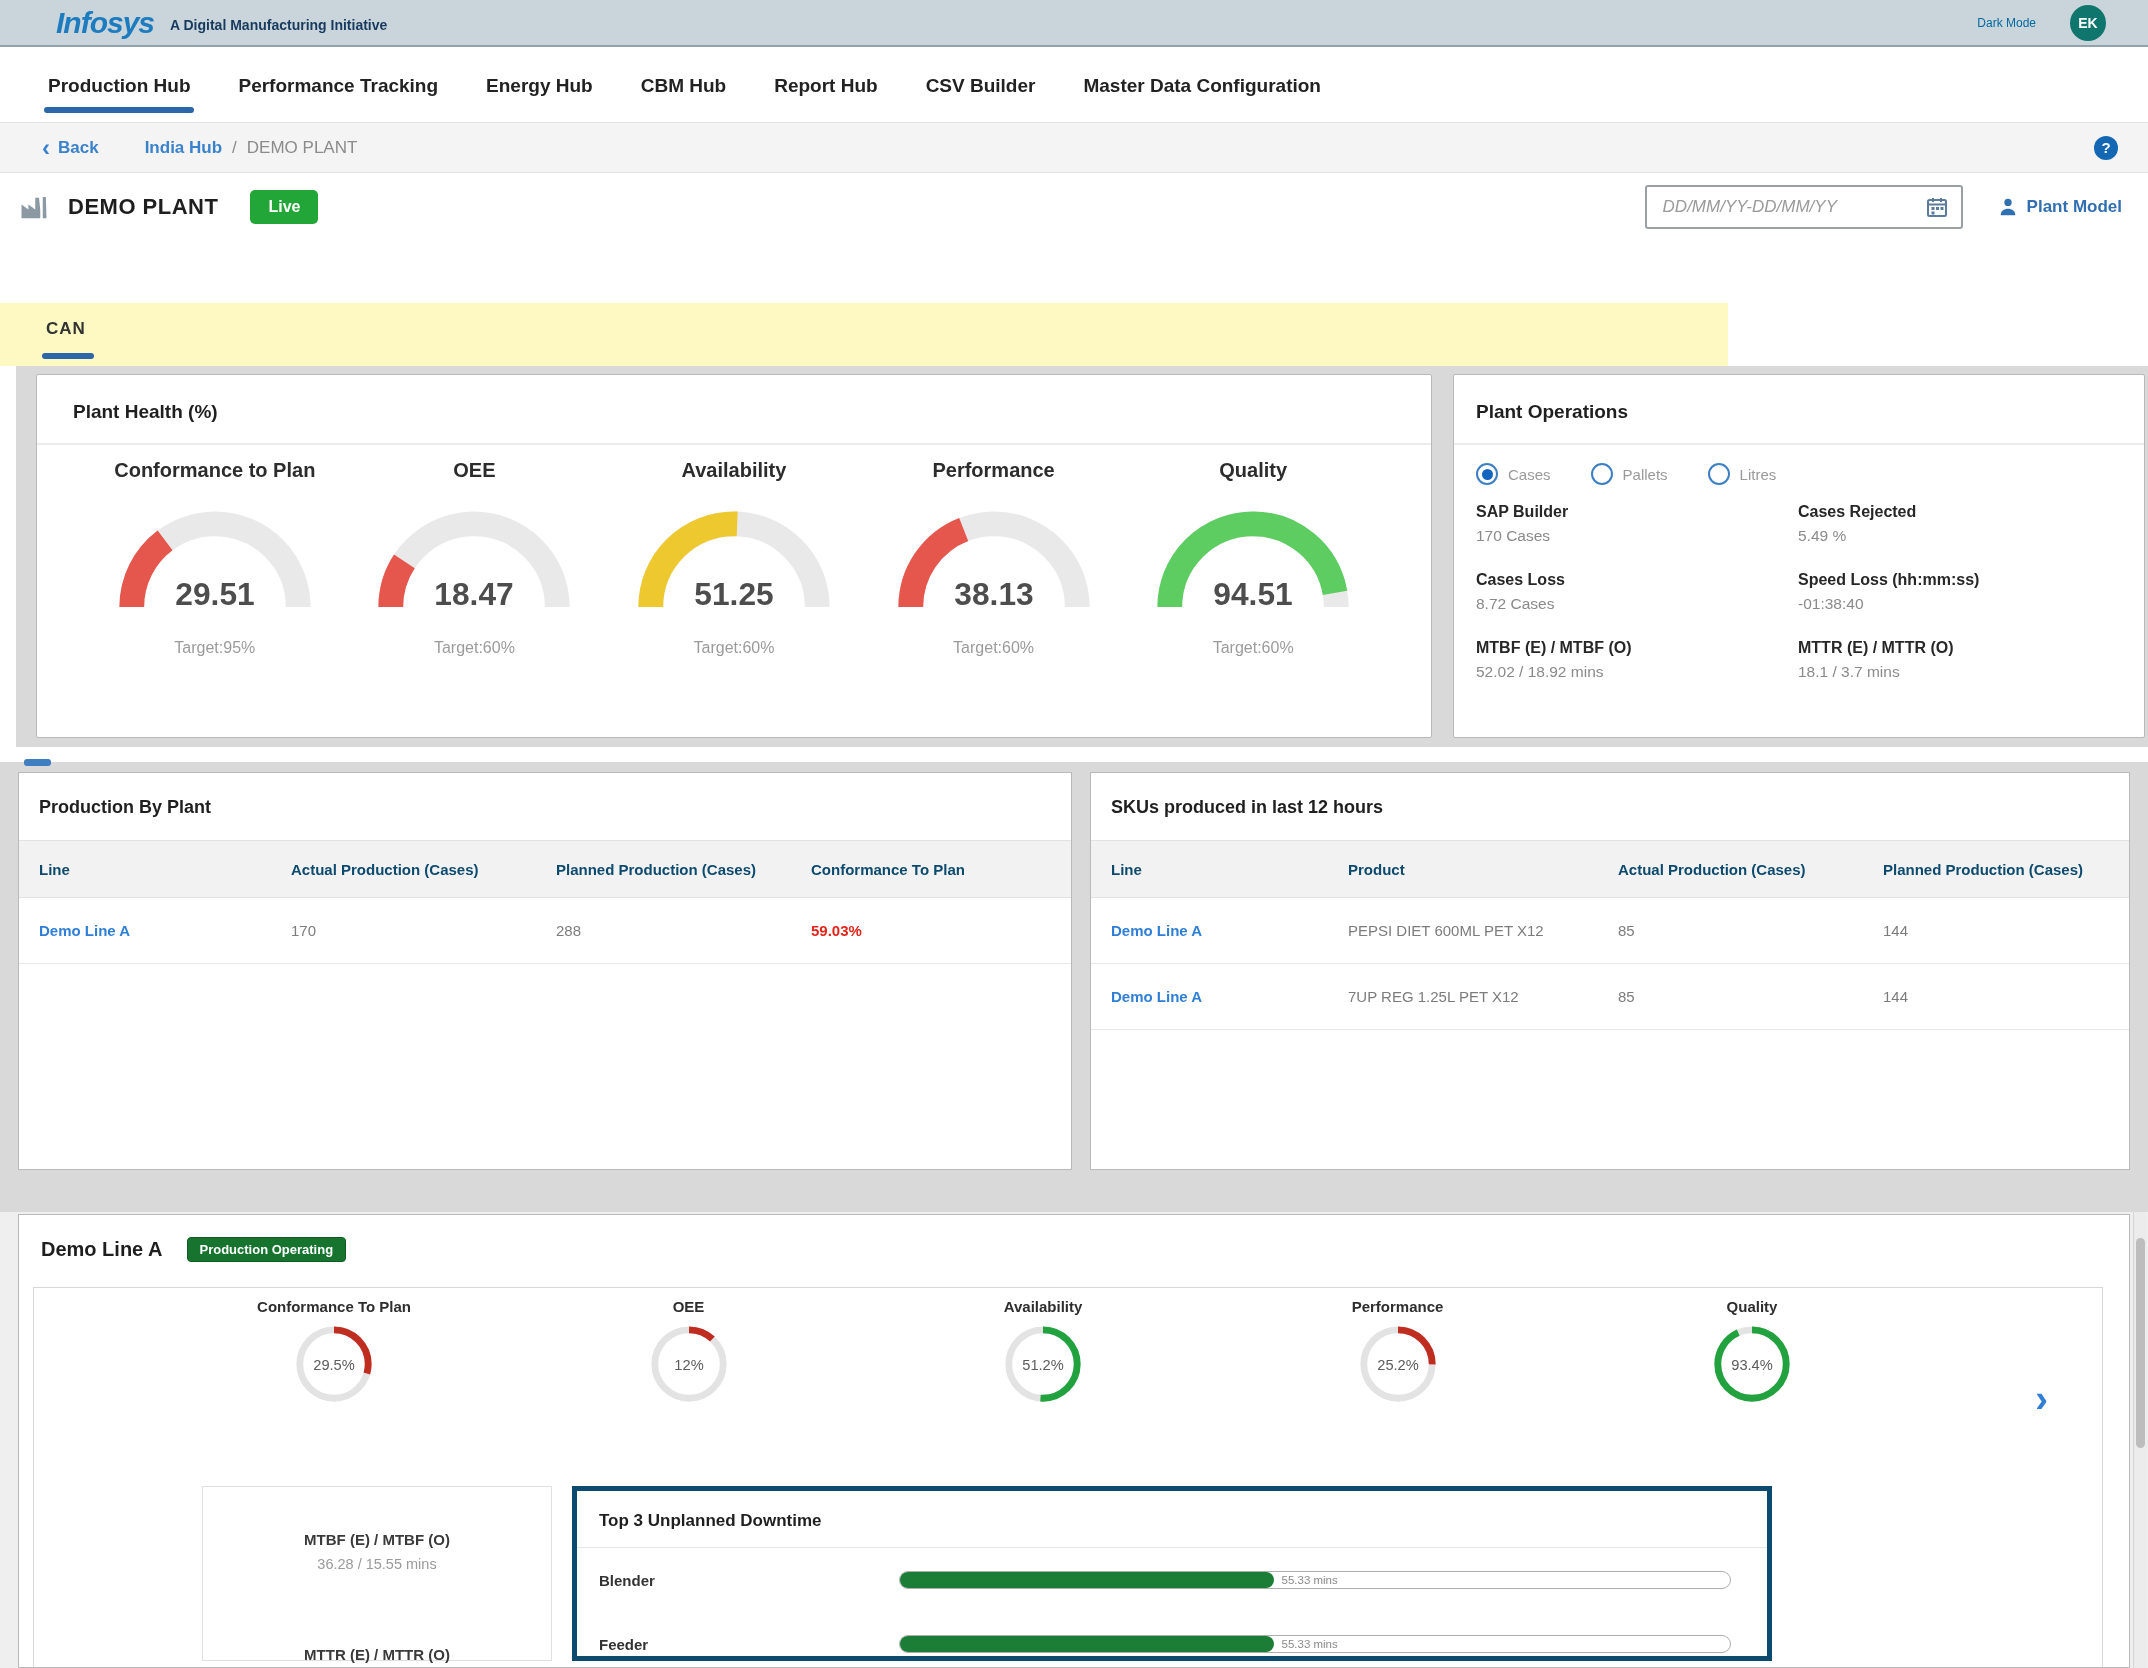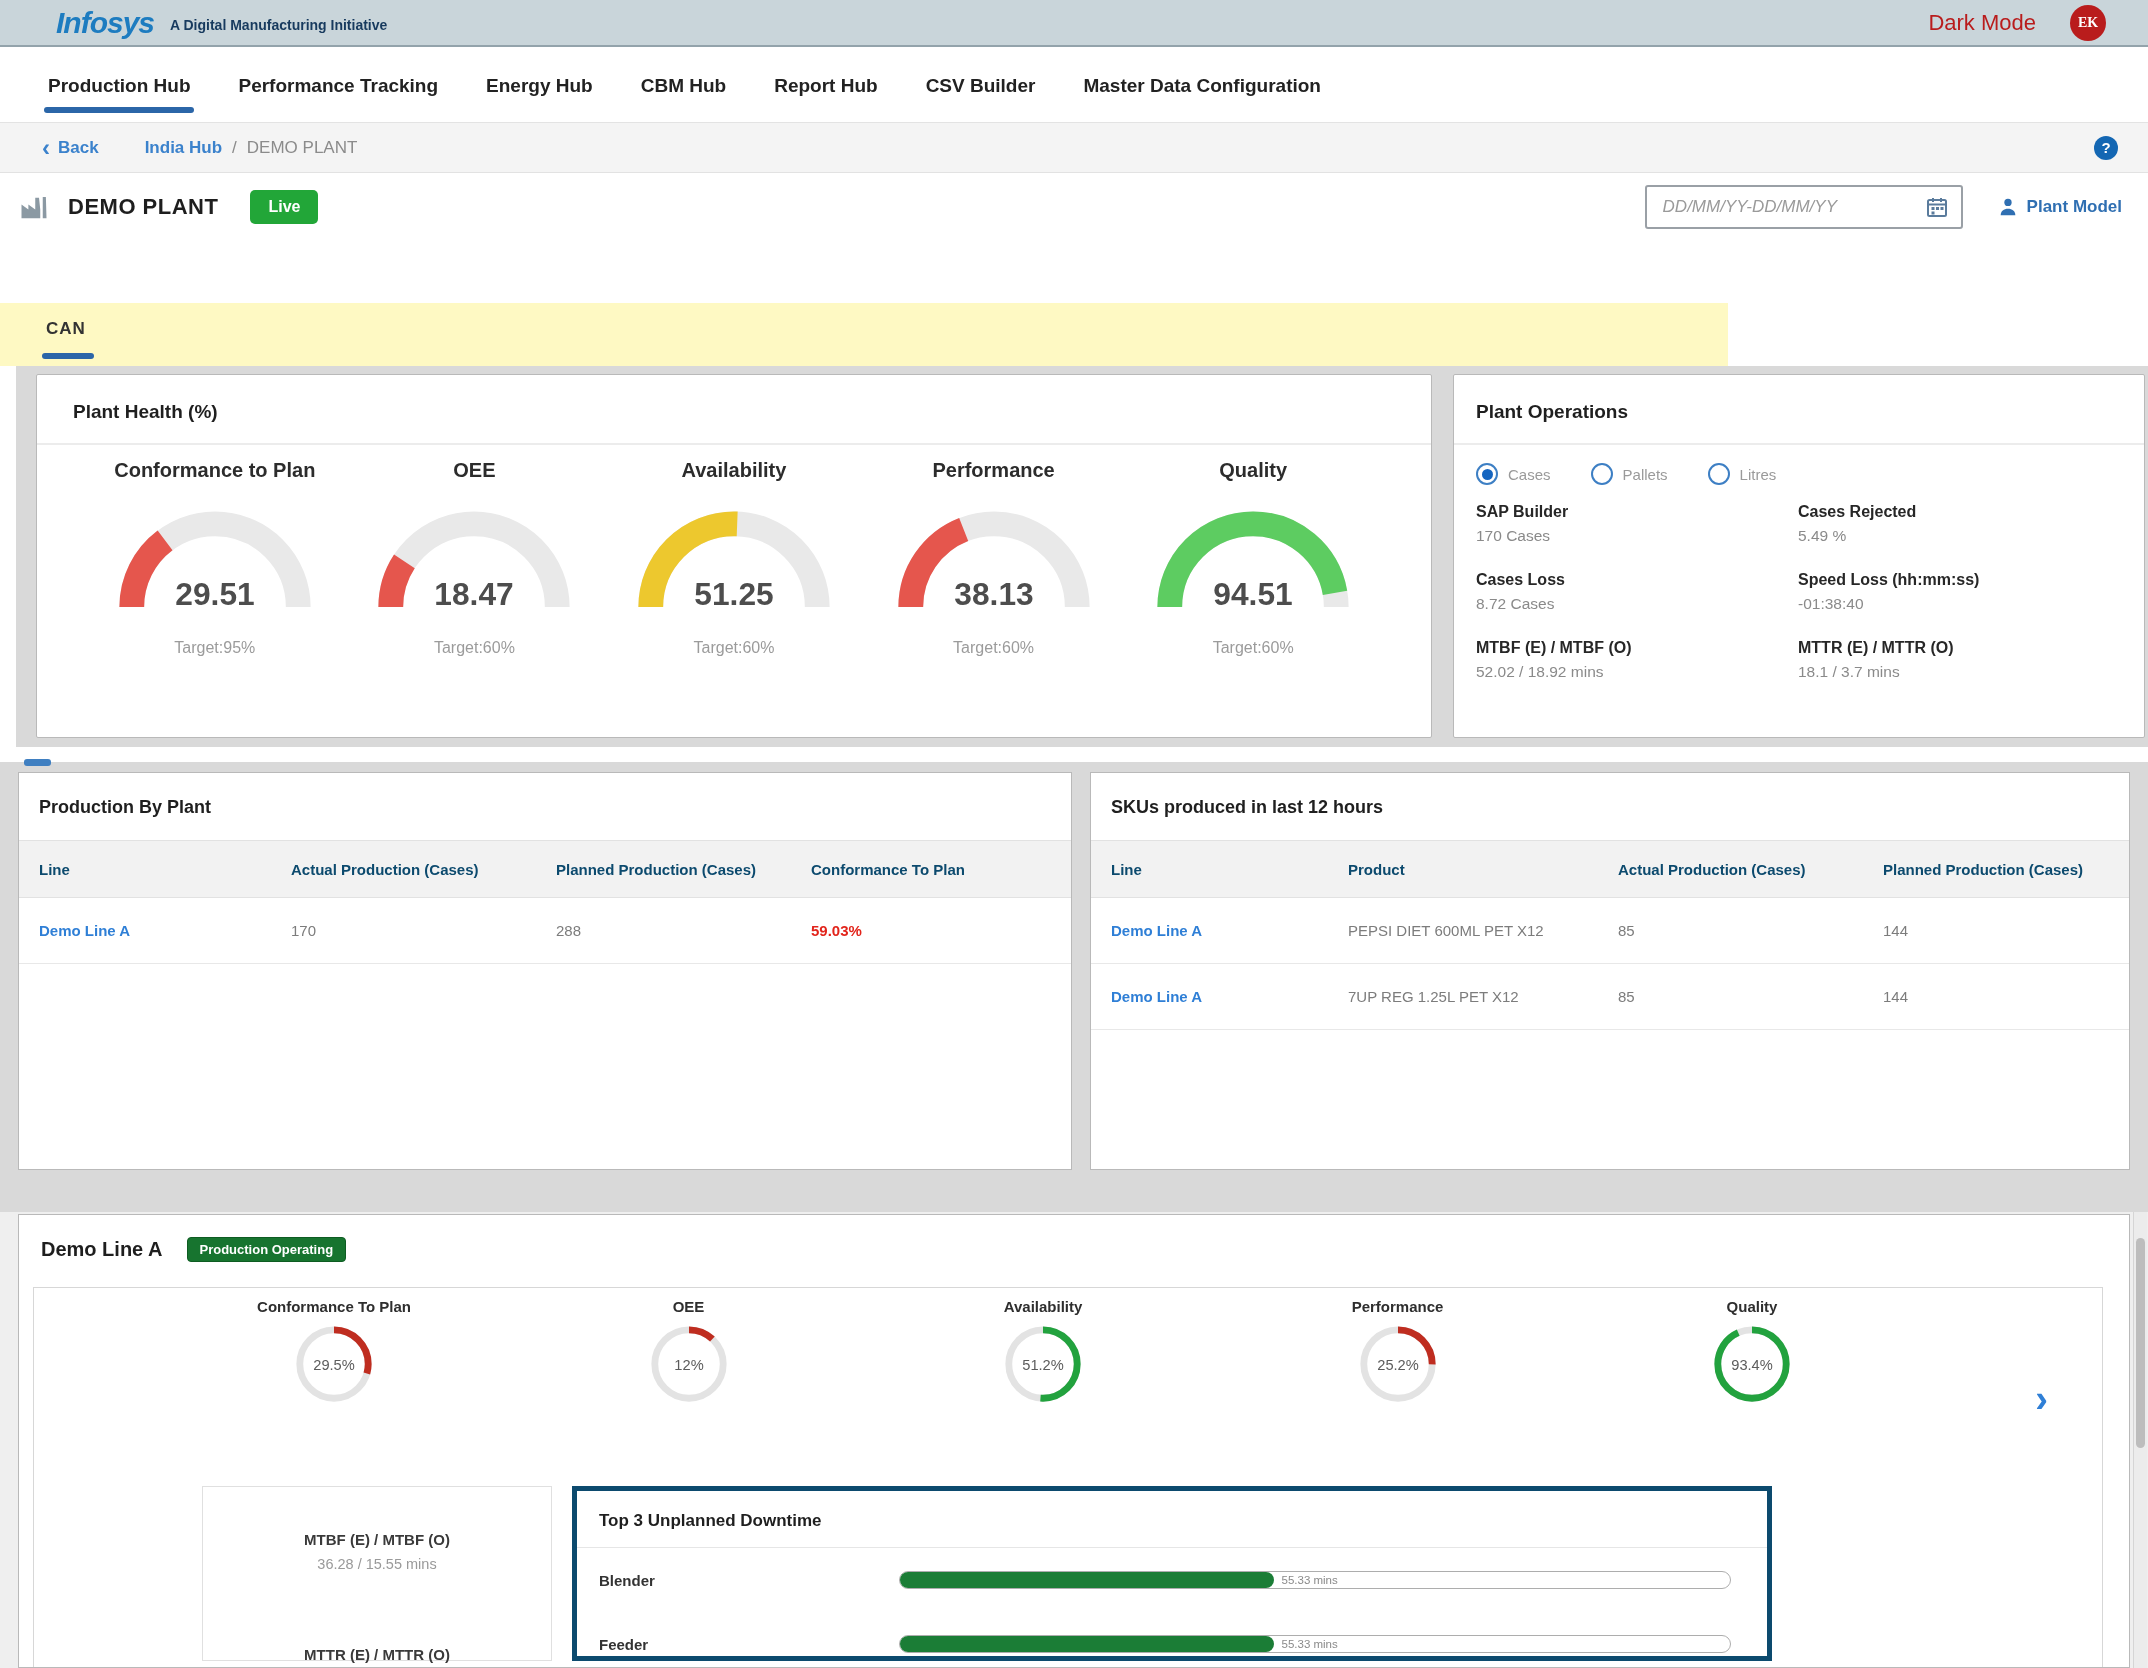--- a/index.html
+++ b/index.html
@@ -6,23 +6,23 @@
   html,body { width:2148px; height:1668px; }
   body { font-family:"Liberation Sans", sans-serif; background:#ffffff; overflow:hidden; }
   #app { position:relative; width:2148px; height:1668px; background:#ffffff; }
 
   
   .brand-bar { position:absolute; left:0; top:0; width:2148px; height:47px;
     background:#c9d5da; border-bottom:2px solid #93a3ab; display:flex; align-items:center; }
   .logo { font-style:italic; font-weight:bold; font-size:30px; color:#1d7cc0; margin-left:56px; letter-spacing:-1px; }
   .tagline { font-size:14px; font-weight:bold; color:#173a5e; margin-left:16px; margin-top:4px; }
   .brand-right { margin-left:auto; display:flex; align-items:center; gap:34px; margin-right:42px; }
-  .dark-mode { color:#b91c1c; font-size:22px; cursor:pointer; }
-  .avatar { width:36px; height:36px; border-radius:50%; background:#b91c1c; color:#fff;
-    font-size:14px; font-weight:bold; display:flex; align-items:center; justify-content:center;font-family:Liberation Serif, serif; }
+  .dark-mode { color:#0369a1; font-size:12px; cursor:pointer; }
+  .avatar { width:36px; height:36px; border-radius:50%; background:#0f766e; color:#fff;
+    font-size:14px; font-weight:bold; display:flex; align-items:center; justify-content:center; }
 
   
   .nav-bar { position:absolute; left:0; top:49px; width:2148px; height:74px; background:#ffffff;
     border-bottom:1px solid #e3e3e3; display:flex; align-items:center; padding-left:46px; gap:44px; }
   .nav-item { font-size:19px; font-weight:bold; color:#222; position:relative; padding:22px 2px; cursor:pointer; }
   .nav-item.active::after { content:""; position:absolute; left:-2px; right:-2px; bottom:6px; height:6px;
     background:#2b66a8; border-radius:3px; }
 
   
   .crumb-row { position:absolute; left:0; top:123px; width:2148px; height:50px; background:#f4f4f4;

